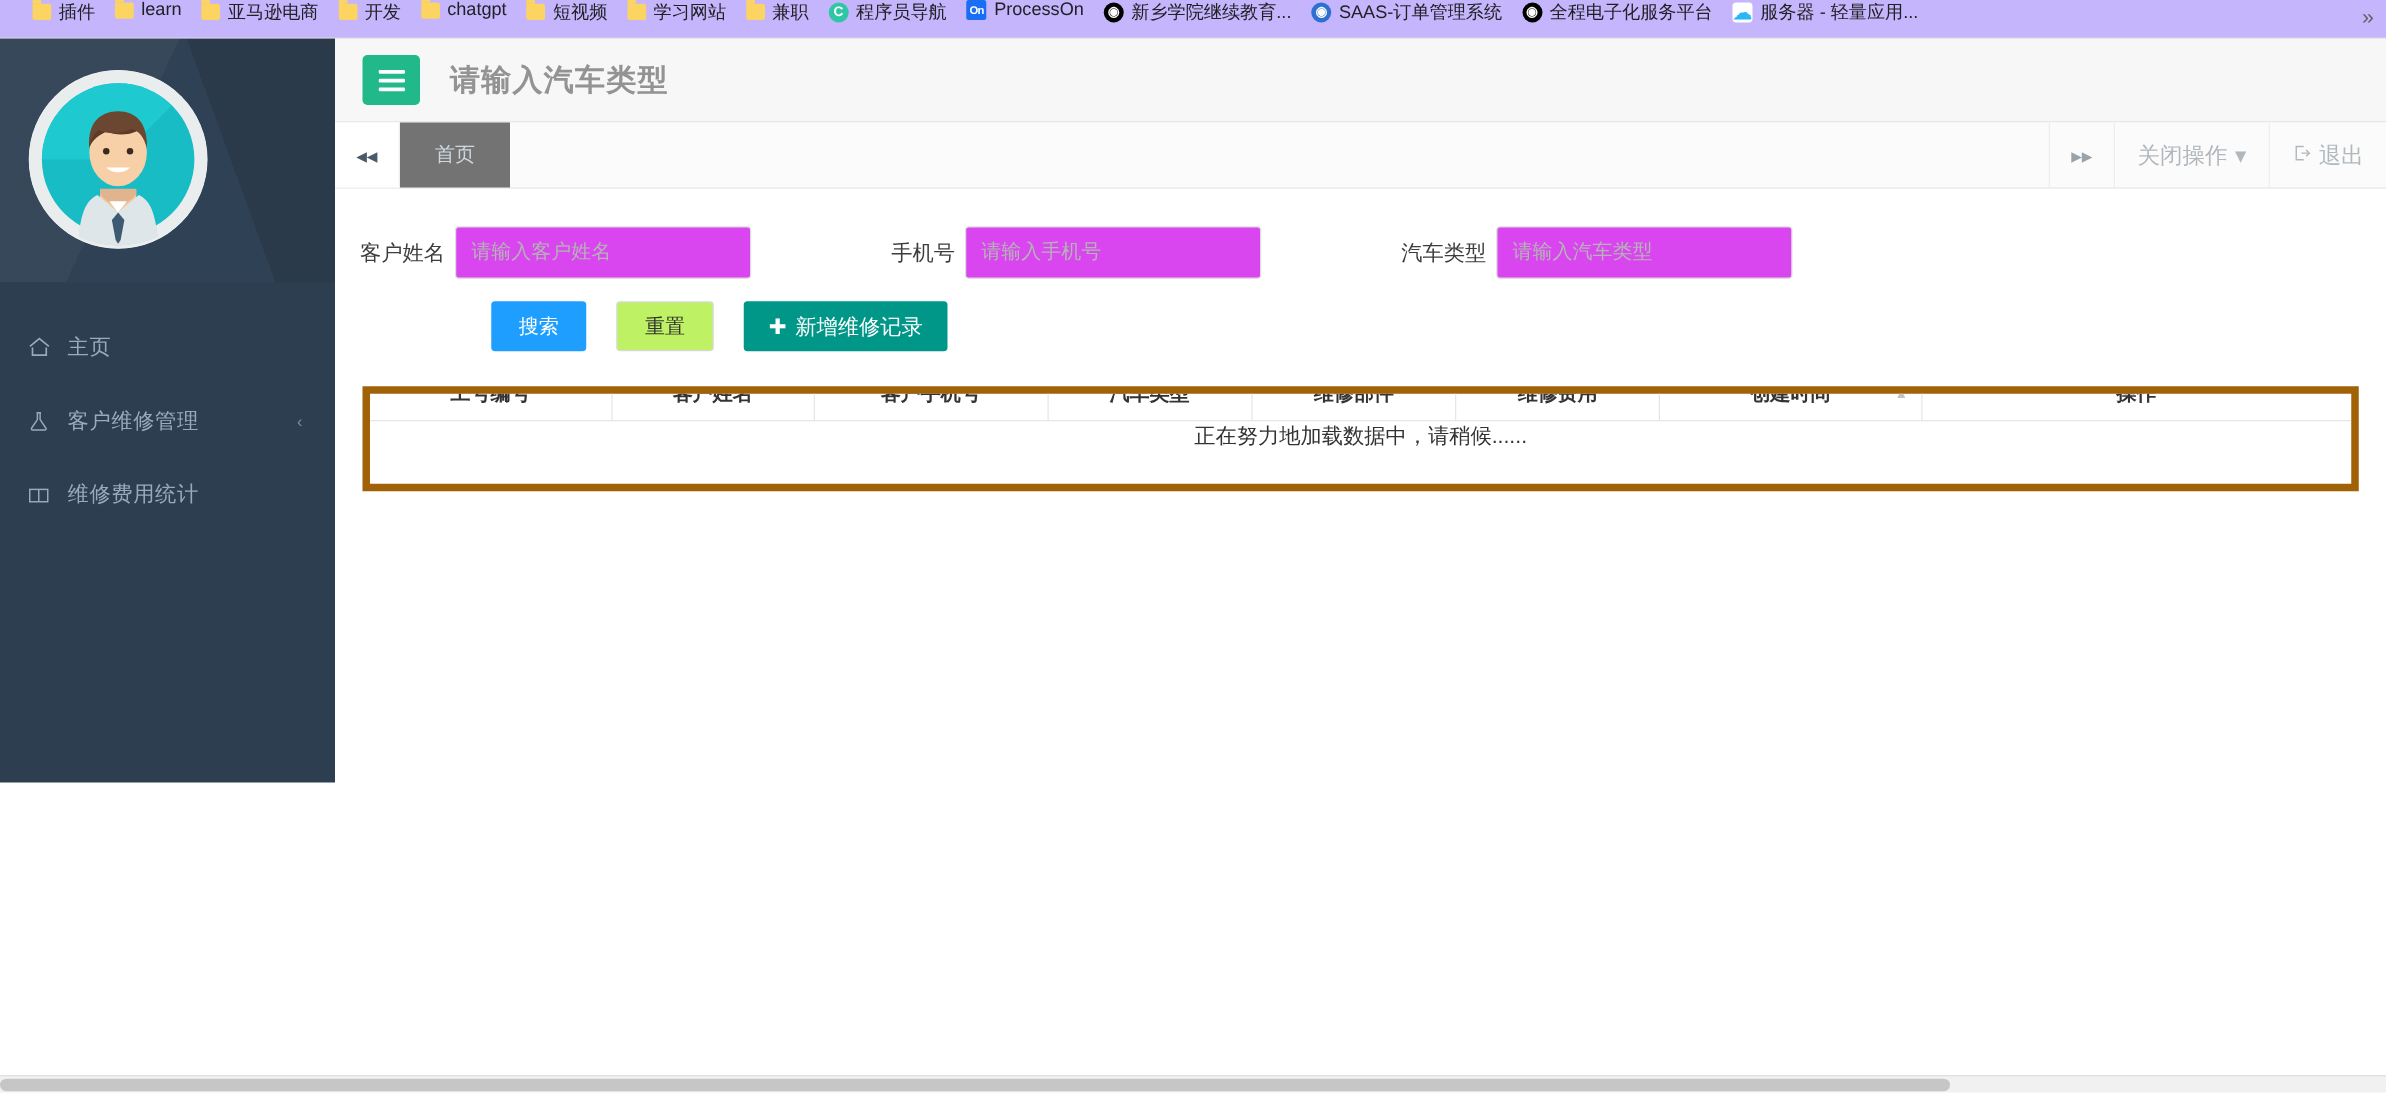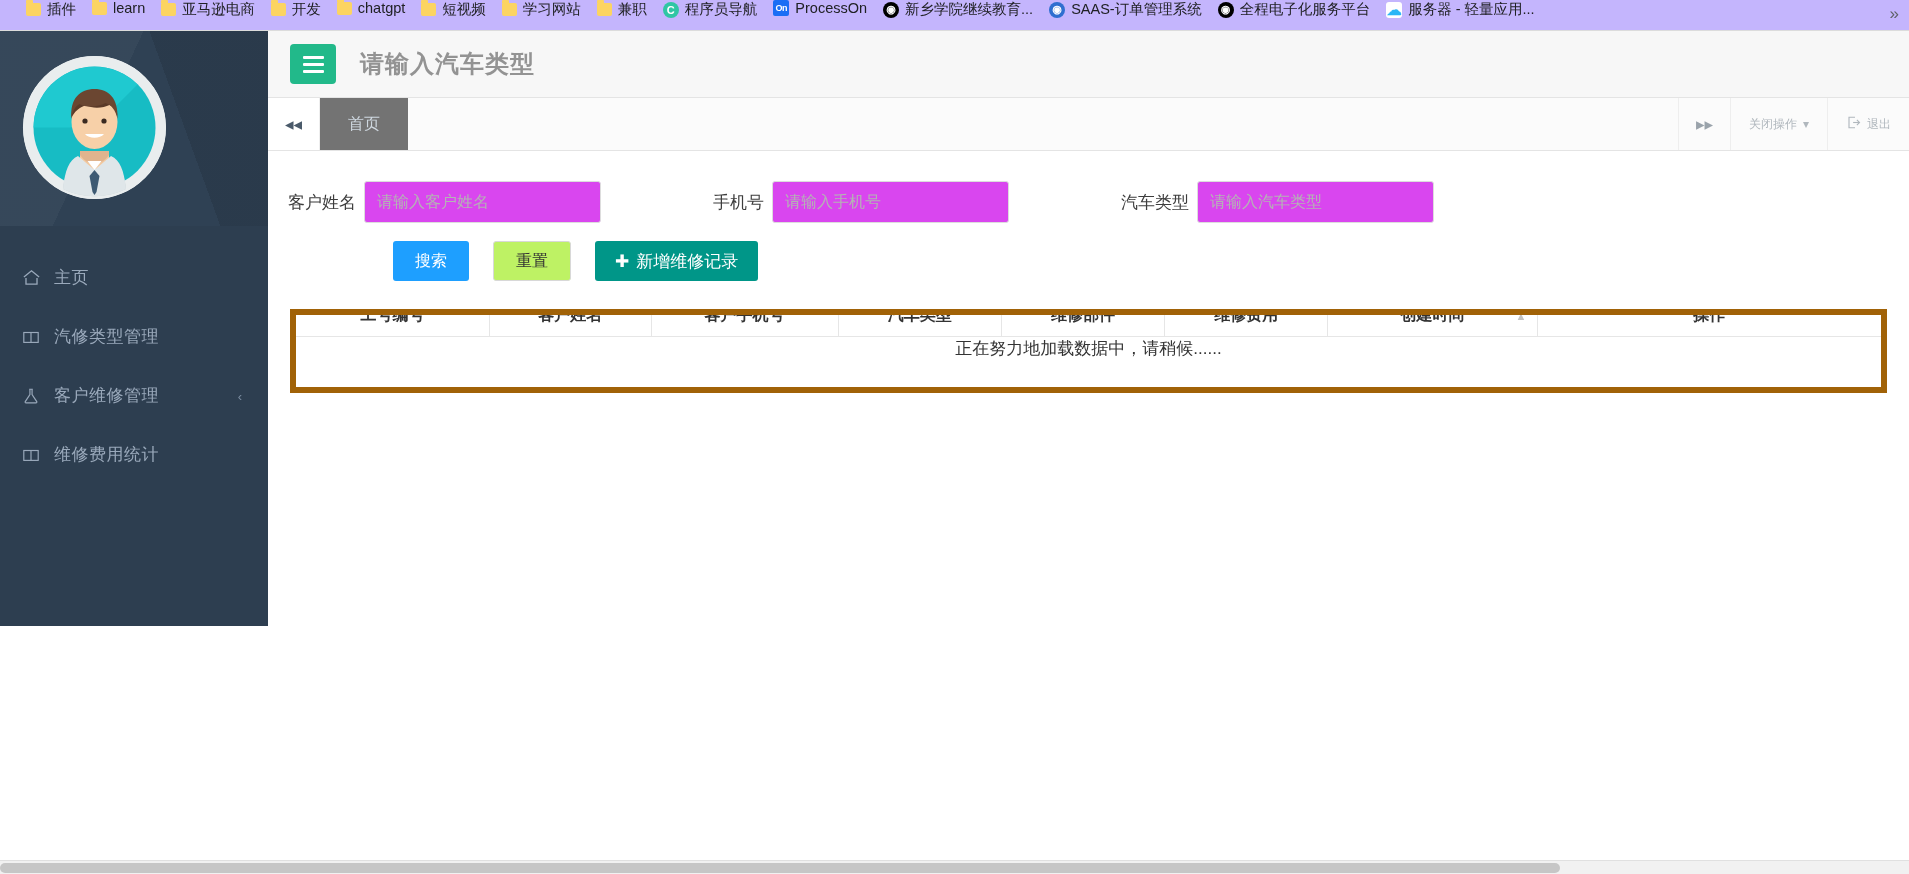--- a/index.html
+++ b/index.html
@@ -154,21 +154,21 @@
     background: #737373; cursor: pointer;
   }
   .tabbar-spacer { flex: 1; }
   .tab-next {
     width: 52px; display: flex; align-items: center; justify-content: center;
     color: #9aa3ab; font-size: 17px; cursor: pointer;
     border-left: 1px solid #eee;
   }
   .tb-action {
     display: flex; align-items: center; gap: 6px;
-    padding: 0 18px; font-size: 12px; color: #b0b7bd;
+    padding: 0 18px; font-size: 18px; color: #b0b7bd;
     border-left: 1px solid #eee; cursor: pointer;
   }
 
   
   .content {
     position: absolute; left: 268px; top: 120px;
     width: 1641px; height: 723px;
     background: #ffffff;
   }
 
@@ -344,29 +344,20 @@
       <div class="menu-item">
         <span class="mi-icon">
           <svg width="19" height="19" viewBox="0 0 20 20" fill="none" stroke="currentColor" stroke-width="1.4">
             <path d="M2 9.5L10 3l8 6.5"></path>
               <path d="M4.2 10.6V17h11.6v-6.4"></path>
           </svg>
         </span>
         <span class="mi-label">主页</span>
       </div>
 
-      <div class="menu-item">
-        <span class="mi-icon">
-          <svg width="18" height="18" viewBox="0 0 20 20" fill="none" stroke="currentColor" stroke-width="1.3">
-            <rect x="2" y="5" width="16" height="11"></rect>
-              <line x1="10" y1="5" x2="10" y2="16"></line>
-          </svg>
-        </span>
-        <span class="mi-label">汽修类型管理</span>
-      </div>
 
       <div class="menu-item">
         <span class="mi-icon">
           <svg width="18" height="18" viewBox="0 0 20 20" fill="none" stroke="currentColor" stroke-width="1.3">
             <path d="M8 2.5h4M8.8 2.5v6L3.6 16.2a1 1 0 0 0 .85 1.5h11.1a1 1 0 0 0 .85-1.5L11.2 8.5v-6"></path>
           </svg>
         </span>
         <span class="mi-label">客户维修管理</span>
         <span class="mi-caret">‹</span>
       </div>

